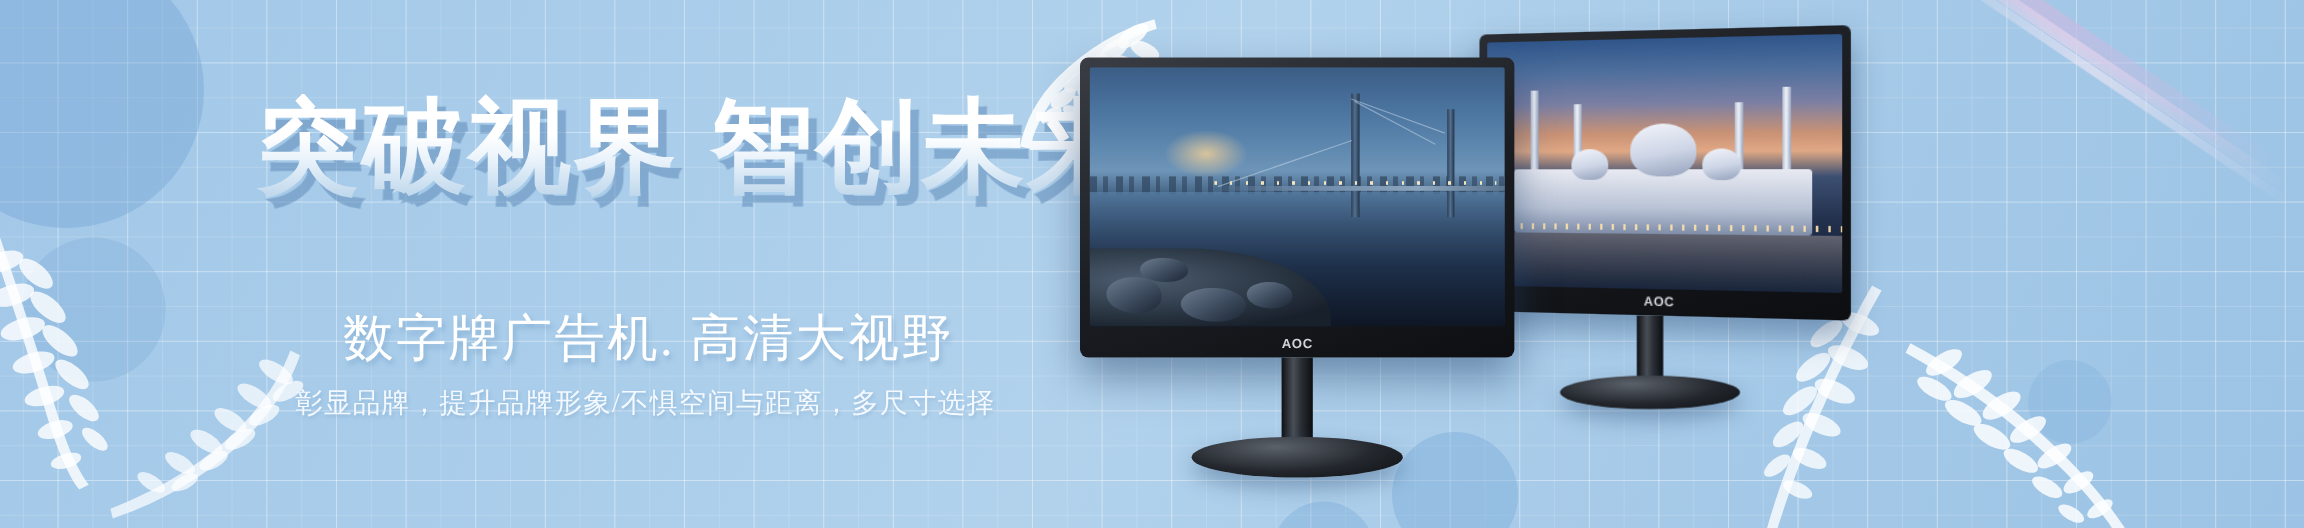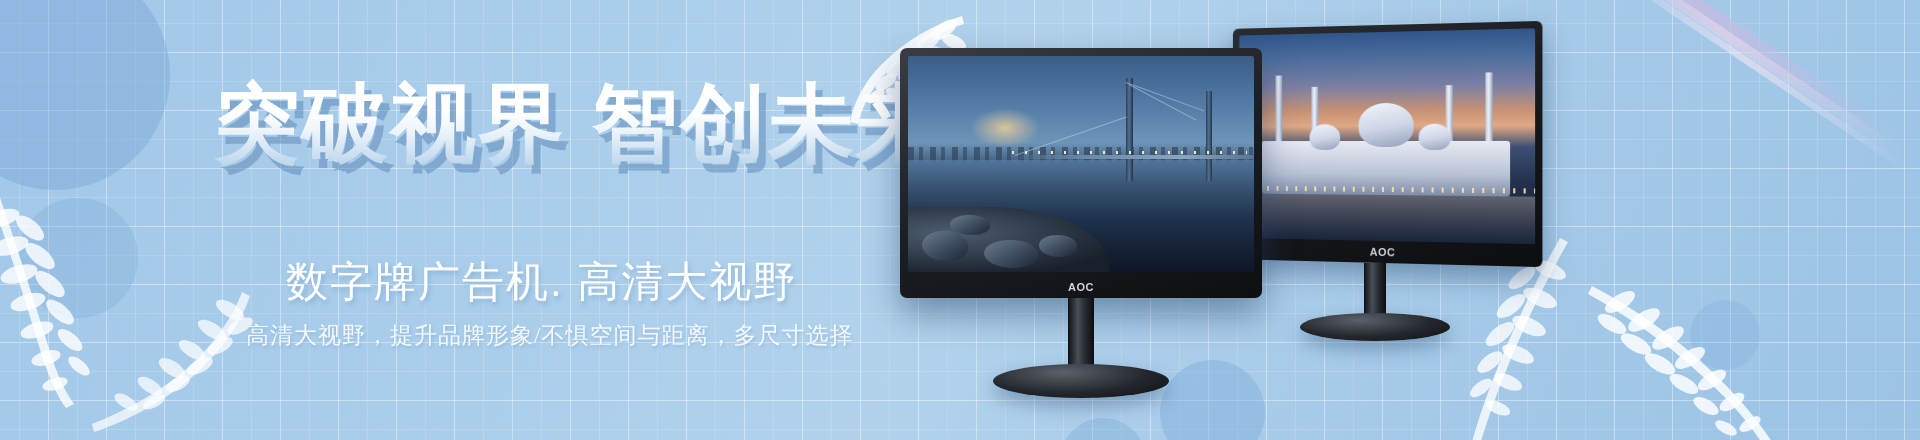--- a/index.html
+++ b/index.html
@@ -50,21 +50,21 @@
     position:absolute;left:214px;top:78px;
     font-size:86px;line-height:1.05;font-weight:700;letter-spacing:2px;
     white-space:nowrap;
     background:linear-gradient(180deg,#ffffff 0%,#ffffff 38%,#e9f2fa 62%,#b9d4ea 100%);
     -webkit-background-clip:text;background-clip:text;color:transparent;
     -webkit-text-fill-color:transparent;
     filter:drop-shadow(7px 9px 0 rgba(96,140,186,.55));
   }
   .subtitle{
     position:absolute;left:286px;top:254px;
-    font-family:Liberation Sans, sans-serif;
+    font-family:Liberation Serif, serif;
     font-size:42px;letter-spacing:2px;color:#ffffff;white-space:nowrap;
     text-shadow:2px 3px 4px rgba(90,135,180,.35);
   }
   .tagline{
     position:absolute;left:246px;top:320px;
     font-family:"Liberation Serif",serif;
     font-size:23px;letter-spacing:1px;color:#f3f9ff;white-space:nowrap;
     text-shadow:1px 2px 3px rgba(90,135,180,.3);
   }
   
@@ -268,21 +268,21 @@
         <ellipse cx="98" cy="112" rx="16" ry="7" transform="rotate(30 98 112)"></ellipse>
         <ellipse cx="120" cy="134" rx="14" ry="6.5" transform="rotate(30 120 134)"></ellipse>
         <ellipse cx="140" cy="156" rx="12" ry="5.5" transform="rotate(30 140 156)"></ellipse>
       </g>
     </svg>
   </div>
 
   <div class="textblock">
     <div class="headline">突破视界 智创未来</div>
     <div class="subtitle">数字牌广告机. 高清大视野</div>
-    <div class="tagline">高清大视野，提升品牌形象/不惧空间与距离，多尺寸选择</div>
+    <div class="tagline">彰显品牌，提升品牌形象/不惧空间与距离，多尺寸选择</div>
   </div>
 
   <div class="monitors">
 
     <div class="mon mon-b">
       <div class="bezel">
         <div class="screen">
           <div class="sc-mosque">
             <div class="m-min mn1"></div>
             <div class="m-min mn2"></div>

